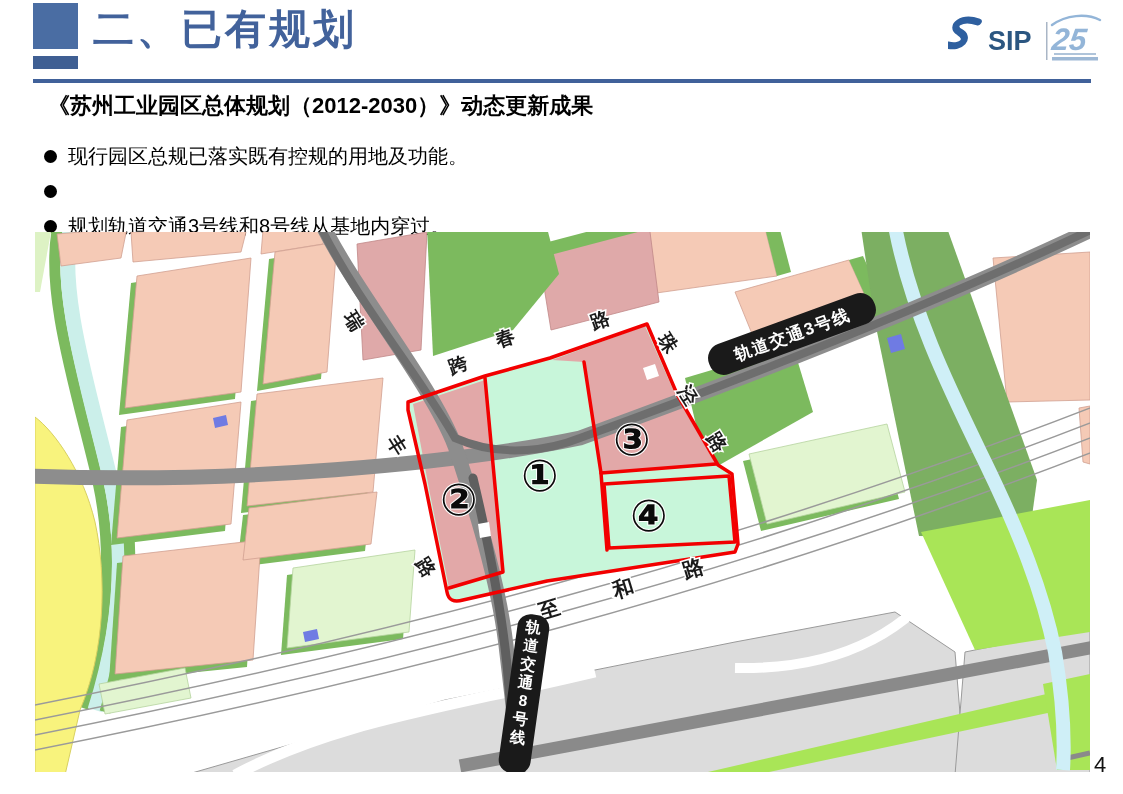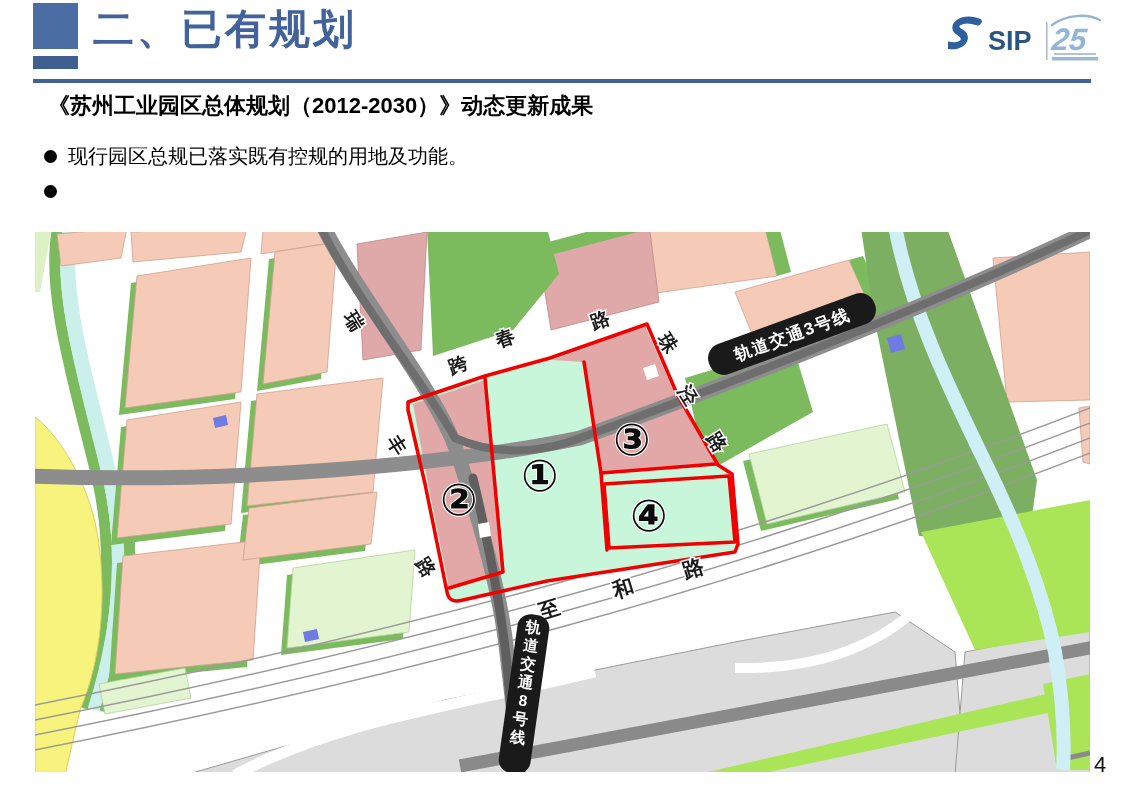--- a/index.html
+++ b/index.html
@@ -50,20 +50,24 @@
 
   <div class="heading">《苏州工业园区总体规划（2012-2030）》动态更新成果</div>
   <div class="bullets">
     <div class="bullet">
       <span class="dot"></span>
       <span class="btxt">现行园区总规已落实既有控规的用地及功能。</span>
     </div>
     <div class="bullet">
       <span class="dot"></span>
     </div>
+    <div class="bullet">
+      <span class="dot"></span>
+      <span class="btxt">规划轨道交通3号线和8号线从基地内穿过。</span>
+    </div>
   </div>
 
   <svg id="map" viewBox="0 0 1055 540">
     <defs>
       <polygon id="pb1" points="102,44 216,26 206,160 90,176"></polygon>
       <polygon id="pb2" points="240,20 302,10 292,140 228,152"></polygon>
       <polygon id="pc1" points="92,188 206,170 196,292 82,306"></polygon>
       <polygon id="pc2" points="222,162 348,146 338,260 212,274"></polygon>
       <polygon id="pc3" points="88,324 226,308 218,428 80,442"></polygon>
       <polygon id="pc4" points="214,276 342,260 336,312 208,328"></polygon>

